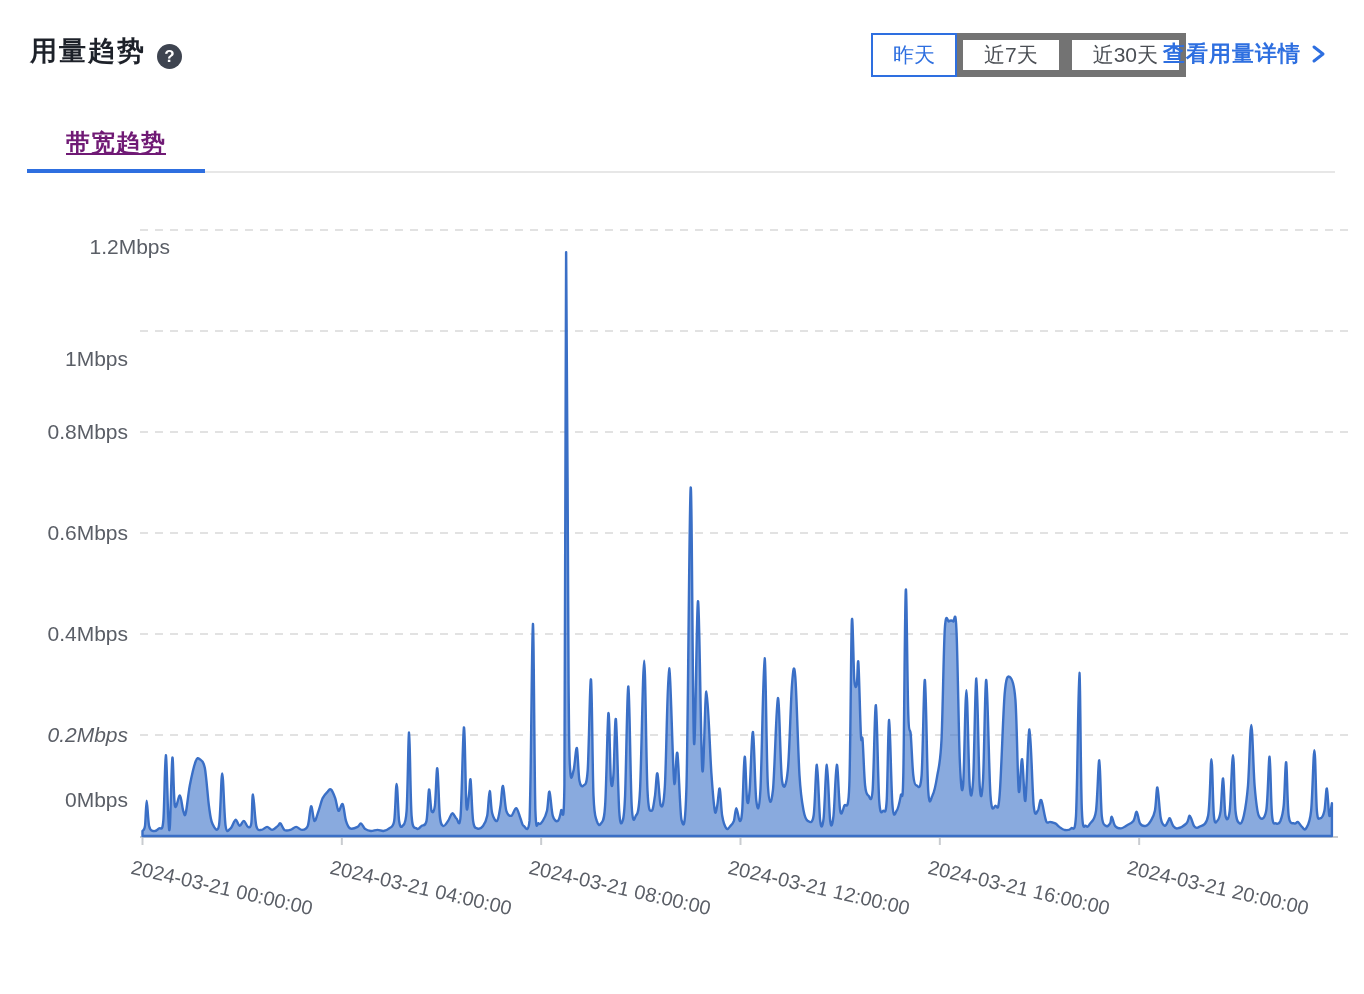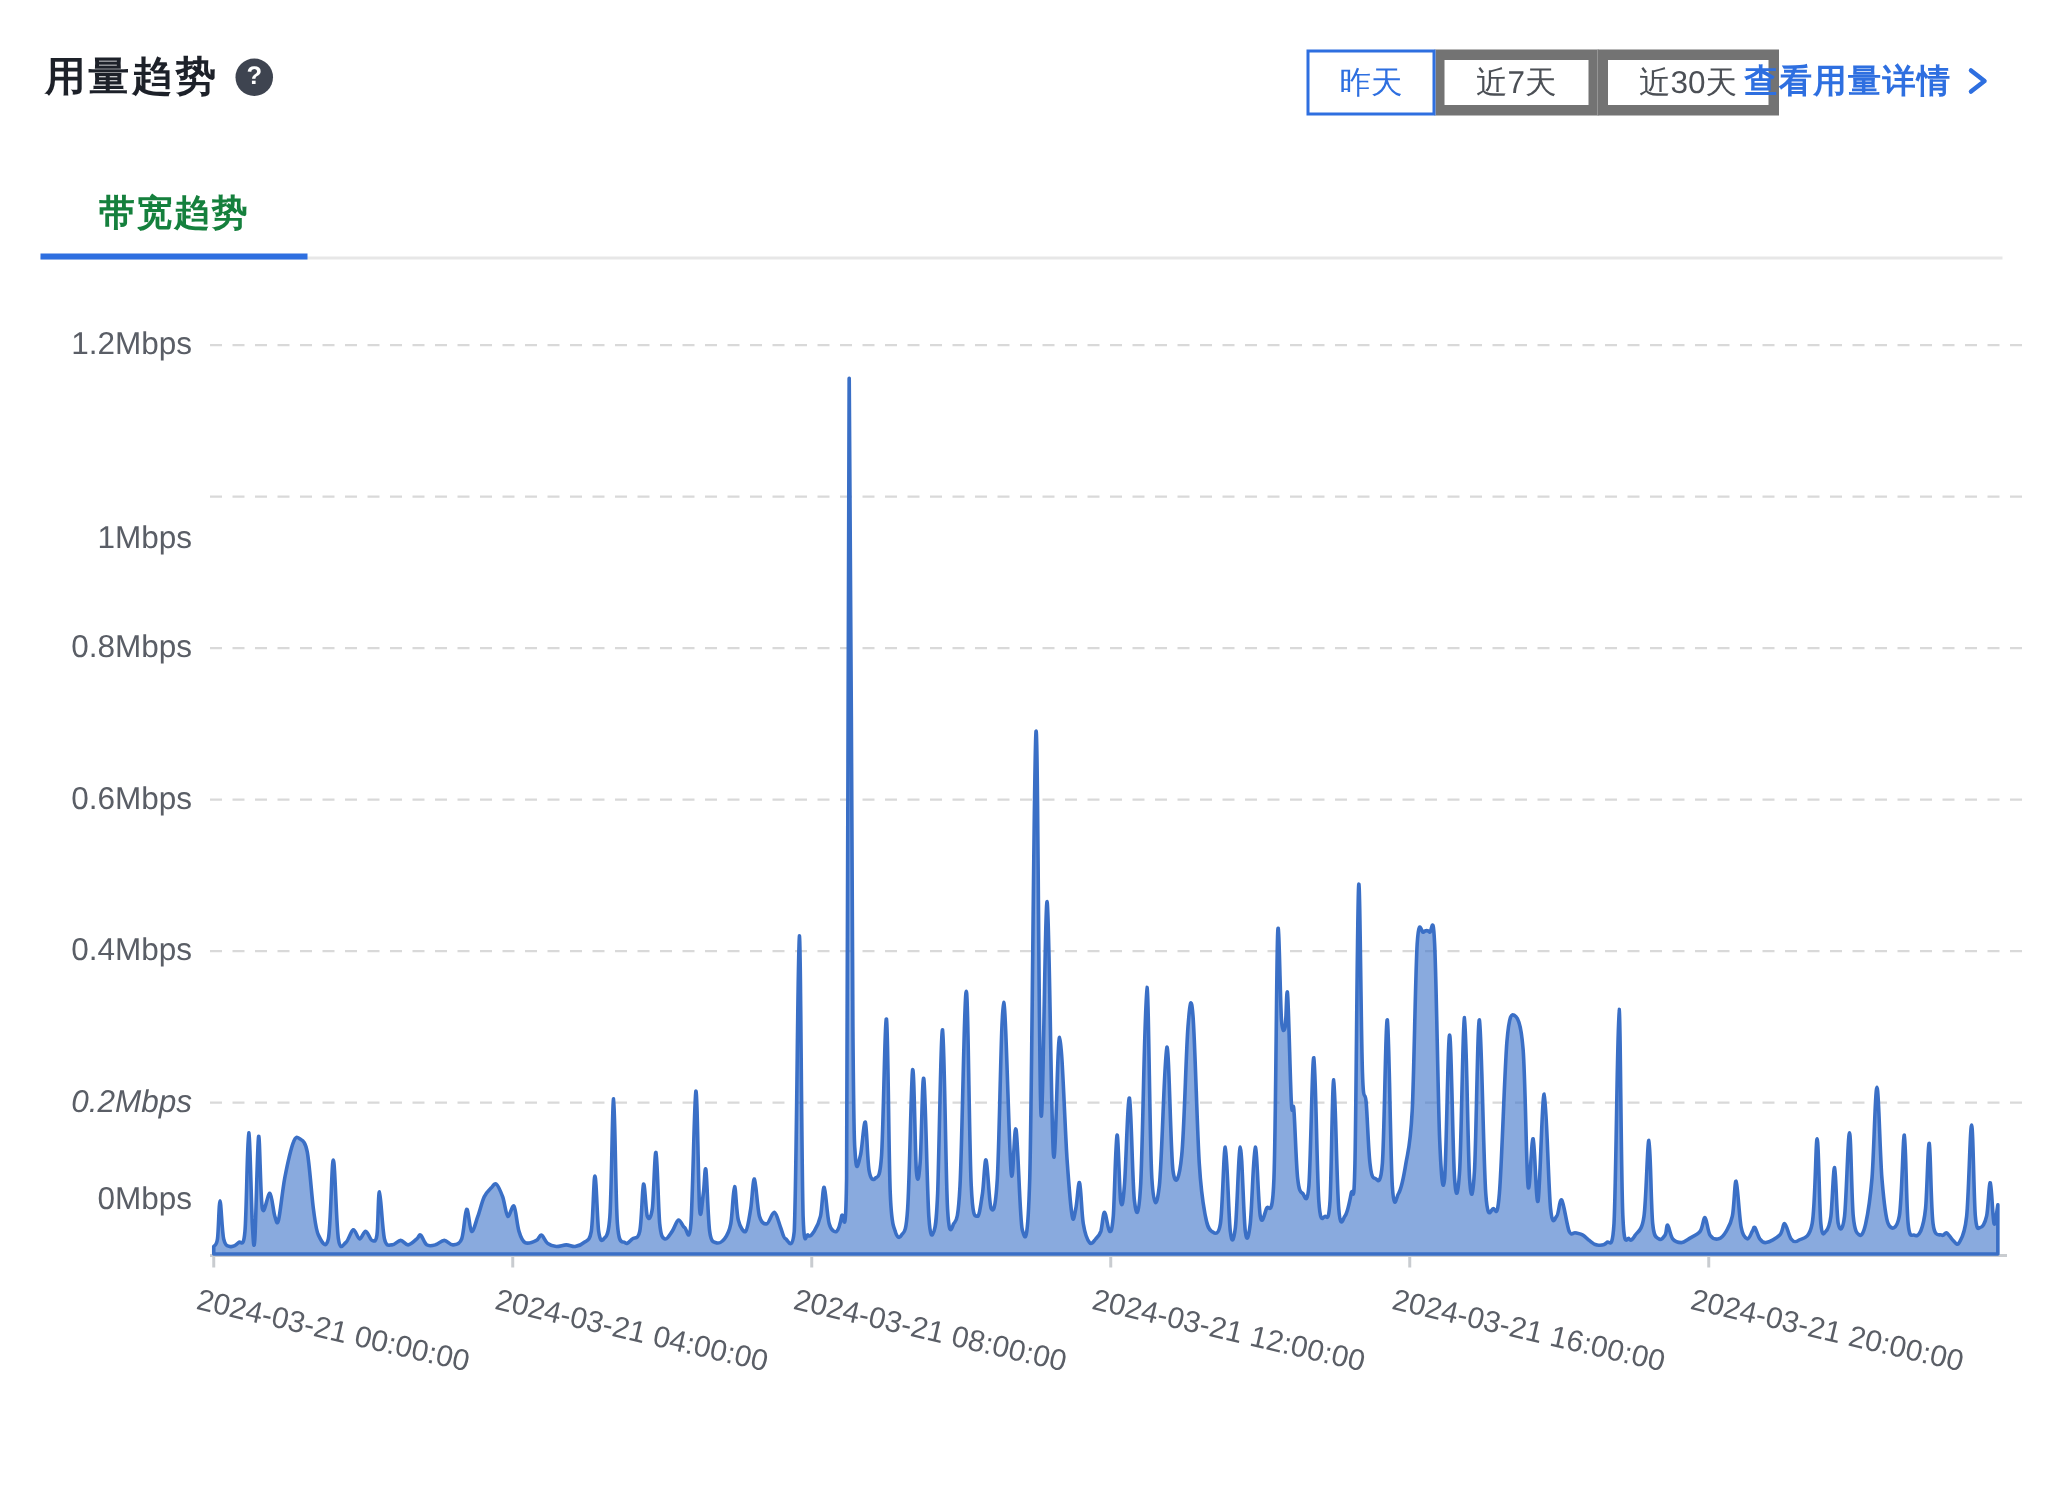--- a/index.html
+++ b/index.html
@@ -1,34 +1,34 @@
 <!DOCTYPE html>
 <html><head>
 <meta charset="utf-8">
 <style>
   html,body{margin:0;padding:0;background:#fff;}
   body{font-family:"Liberation Sans","DejaVu Sans",sans-serif;}
   .page{position:relative;width:1364px;height:994px;background:#fff;overflow:hidden;}
 
   
-  .page-title{position:absolute;left:30px;top:33px;font-size:27px;font-weight:700;color:#1d2129;letter-spacing:2px;display:flex;align-items:center;}
+  .page-title{position:absolute;left:30px;top:33px;font-size:27px;font-weight:700;color:#1d2129;letter-spacing:2px;display:flex;align-items:flex-end;}
   .help-icon{display:inline-flex;width:25px;height:25px;border-radius:50%;background:#3e4450;color:#fff;
              font-size:17px;font-weight:700;align-items:center;justify-content:center;margin-left:11px;letter-spacing:0;}
   .seg-group{position:absolute;left:872px;top:33px;display:flex;}
   .seg-btn{height:44px;padding:0 21px;background:#fff;border:7px solid #737373;font-size:21px;color:#4b4f55;
            display:flex;align-items:center;margin-left:-1px;cursor:pointer;box-sizing:border-box;white-space:nowrap;}
   .seg-btn.selected{border:2px solid #2e6fe0;color:#2e6fe0;z-index:2;padding:14px 20px;}
   .details-link{position:absolute;left:1163px;top:39px;display:flex;align-items:center;gap:7px;color:#2e6fe0;
                 font-size:22px;font-weight:700;cursor:pointer;letter-spacing:1px;}
 
   
   .tabs{position:absolute;left:27px;top:116px;width:1308px;height:55px;border-bottom:2px solid #e7e7e7;display:flex;}
   .tab{width:178px;text-align:center;font-size:24px;line-height:54px;color:#43474d;font-weight:500;cursor:pointer;
        position:relative;letter-spacing:1px;}
-  .tab.active{color:#15803d;font-weight:700;}
+  .tab.active{color:#701a75;font-weight:700;text-decoration:underline;}
   .tab.active .tab-bar{position:absolute;left:0;right:0;bottom:-2px;height:4px;background:#2e6fe0;}
 
   
   .y-label{position:absolute;left:0;width:128px;text-align:right;font-size:21px;color:#5a5e66;line-height:26px;}
   .x-label{position:absolute;font-size:20px;color:#5a5e66;white-space:nowrap;transform:rotate(13deg);transform-origin:0 0;}
   #chart-svg{position:absolute;left:0;top:0;}
 </style>
 </head>
 <body>
 
@@ -79,21 +79,21 @@
       </g>
     <path id="area-path" stroke-width="2.4" stroke-linejoin="round" stroke-linecap="round" d="M142.5,836 L142.5,831.0 C142.9,830.1 144.3,831.0 145.0,825.9 C145.7,820.8 146.0,800.6 146.7,800.6 C147.3,800.6 148.0,820.8 149.1,825.9 C150.3,831.0 151.6,830.5 153.3,831.0 C155.0,831.4 157.4,830.1 159.1,828.4 C160.8,826.7 162.2,833.1 163.3,820.9 C164.4,808.6 164.9,756.0 165.8,755.2 C166.6,754.4 167.6,804.0 168.2,815.8 C168.9,827.6 169.2,835.5 169.9,825.9 C170.6,816.2 171.6,761.1 172.4,757.7 C173.2,754.4 173.6,799.4 174.9,805.7 C176.1,812.0 178.5,794.8 179.9,795.6 C181.3,796.4 182.2,807.8 183.2,810.8 C184.2,813.7 184.6,817.5 185.7,813.3 C186.8,809.1 188.2,794.2 189.8,785.5 C191.5,776.8 194.0,765.6 195.7,761.3 C197.3,756.9 198.3,758.1 199.8,759.2 C201.3,760.3 203.3,760.1 204.8,767.8 C206.3,775.6 207.7,796.4 208.9,805.7 C210.2,815.0 210.6,820.0 212.3,823.4 C213.9,826.7 217.2,834.2 218.9,825.9 C220.6,817.6 221.1,773.4 222.2,773.4 C223.3,773.4 224.2,816.7 225.6,825.9 C226.9,835.1 228.9,829.4 230.5,828.4 C232.2,827.4 234.0,820.3 235.5,819.8 C237.0,819.4 238.3,825.7 239.7,825.9 C241.1,826.1 242.4,820.7 243.8,820.9 C245.2,821.0 246.7,826.5 248.0,826.9 C249.2,827.3 250.5,828.8 251.3,823.4 C252.1,818.0 252.1,794.2 253.0,794.6 C253.8,795.0 254.9,820.0 256.3,825.9 C257.7,831.8 259.5,829.8 261.3,829.9 C263.1,830.1 265.3,826.9 267.1,826.9 C268.9,826.9 270.3,830.1 272.1,829.9 C273.9,829.8 276.5,827.0 277.9,825.9 C279.3,824.8 279.3,822.7 280.4,823.4 C281.5,824.0 282.9,828.8 284.5,829.9 C286.2,831.0 288.4,830.4 290.3,829.9 C292.3,829.4 294.2,826.9 296.2,826.9 C298.1,826.9 300.0,830.1 302.0,829.9 C303.9,829.8 306.3,829.9 307.8,825.9 C309.3,821.9 310.0,807.0 311.1,806.2 C312.2,805.4 313.2,820.1 314.4,820.9 C315.7,821.6 317.2,814.5 318.6,810.8 C320.0,807.0 321.2,801.3 322.7,798.1 C324.3,794.9 326.3,793.0 327.7,791.6 C329.1,790.1 329.8,788.4 331.0,789.5 C332.3,790.6 333.9,794.6 335.2,798.1 C336.4,801.7 337.3,809.7 338.5,810.8 C339.8,811.8 341.4,802.5 342.7,804.2 C343.9,805.9 344.7,816.8 346.0,820.9 C347.2,824.9 348.2,827.4 350.1,828.4 C352.1,829.4 355.8,827.8 357.6,826.9 C359.4,826.1 359.7,823.0 360.9,823.4 C362.2,823.7 363.4,827.7 365.1,828.9 C366.7,830.2 368.8,830.8 370.9,831.0 C373.0,831.1 375.5,829.9 377.5,829.9 C379.6,829.9 381.4,831.2 383.4,831.0 C385.3,830.7 387.4,830.1 389.2,828.4 C391.0,826.7 392.9,828.3 394.2,820.9 C395.4,813.4 395.8,784.0 396.6,784.0 C397.5,784.0 398.2,813.9 399.1,820.9 C400.1,827.8 401.2,827.6 402.5,825.9 C403.7,824.2 405.5,826.3 406.6,810.8 C407.7,795.2 408.3,731.6 409.1,732.5 C409.9,733.3 410.4,799.8 411.6,815.8 C412.8,831.8 414.9,826.7 416.6,828.4 C418.2,830.1 419.9,827.2 421.6,825.9 C423.2,824.6 425.3,826.9 426.5,820.9 C427.8,814.8 428.2,791.2 429.0,789.5 C429.9,787.9 430.6,808.1 431.5,810.8 C432.5,813.4 433.9,812.8 434.9,805.7 C435.8,798.6 436.5,766.6 437.3,768.3 C438.2,770.0 438.9,806.2 439.8,815.8 C440.8,825.4 441.8,825.1 443.2,825.9 C444.5,826.7 446.6,823.0 448.1,820.9 C449.7,818.7 450.9,813.7 452.3,813.3 C453.7,812.9 455.1,817.9 456.4,818.3 C457.8,818.7 459.4,830.9 460.6,815.8 C461.8,800.6 463.0,729.1 463.9,727.4 C464.9,725.7 465.6,794.3 466.4,805.7 C467.2,817.1 468.2,799.9 468.9,795.6 C469.6,791.3 469.9,775.7 470.6,779.9 C471.3,784.2 472.0,812.8 473.1,820.9 C474.2,828.9 475.6,827.6 477.2,828.4 C478.9,829.3 481.4,828.0 483.0,825.9 C484.7,823.8 486.1,821.6 487.2,815.8 C488.3,810.0 488.8,791.5 489.7,791.1 C490.5,790.6 490.9,808.3 492.2,813.3 C493.4,818.2 495.8,822.1 497.1,820.9 C498.5,819.6 499.5,811.5 500.5,805.7 C501.4,799.9 502.0,785.2 503.0,786.0 C503.9,786.8 504.9,805.8 506.3,810.8 C507.7,815.7 509.6,816.2 511.3,815.8 C512.9,815.4 514.7,807.8 516.2,808.2 C517.8,808.6 519.2,815.4 520.4,818.3 C521.6,821.3 522.2,825.5 523.7,825.9 C525.2,826.3 528.0,835.5 529.5,820.9 C531.1,787.2 531.9,625.6 532.9,623.9 C533.8,622.2 534.4,777.5 535.4,810.8 C536.3,835.5 537.4,821.7 538.7,823.4 C539.9,825.1 541.4,823.0 542.8,820.9 C544.2,818.7 545.9,815.6 547.0,810.8 C548.1,805.9 548.5,790.7 549.5,791.6 C550.4,792.4 551.4,810.9 552.8,815.8 C554.2,820.7 556.4,821.7 557.8,820.9 C559.2,820.0 560.0,816.6 561.1,810.8 C562.2,804.9 563.6,835.5 564.4,785.5 C565.3,692.5 565.4,269.6 566.1,252.7 C566.8,235.9 567.9,598.2 568.6,684.5 C569.3,770.8 569.4,756.0 570.2,770.4 C571.1,784.7 572.5,774.1 573.6,770.4 C574.7,766.6 575.9,746.4 576.9,748.1 C577.8,749.8 578.3,774.2 579.4,780.5 C580.5,786.7 582.1,787.2 583.5,785.5 C584.9,783.8 586.4,788.0 587.7,770.4 C588.9,752.7 590.0,675.2 591.0,679.5 C592.0,683.7 592.5,772.0 593.5,795.6 C594.5,819.2 595.6,816.2 596.8,820.9 C598.1,825.5 599.6,825.9 601.0,823.4 C602.4,820.9 603.9,824.0 605.1,805.7 C606.4,787.4 607.5,717.5 608.4,713.3 C609.4,709.1 610.1,770.1 610.9,780.5 C611.8,790.8 612.6,785.6 613.4,775.4 C614.3,765.2 614.9,713.5 615.9,719.3 C616.9,725.2 618.1,793.8 619.2,810.8 C620.3,827.7 621.6,823.4 622.6,820.9 C623.5,818.3 624.1,818.0 625.1,795.6 C626.0,773.2 627.3,684.8 628.4,686.5 C629.5,688.2 630.5,784.2 631.7,805.7 C632.9,827.2 634.5,818.3 635.8,815.8 C637.2,813.3 638.6,816.4 640.0,790.5 C641.4,764.7 642.9,660.8 644.2,660.8 C645.4,660.8 646.2,765.6 647.5,790.5 C648.7,815.5 650.4,809.9 651.6,810.8 C652.9,811.6 654.0,801.8 655.0,795.6 C655.9,789.4 656.5,771.7 657.4,773.4 C658.4,775.1 659.5,803.7 660.8,805.7 C662.0,807.7 663.5,808.4 664.9,785.5 C666.3,762.6 667.5,669.0 669.1,668.3 C670.6,667.7 672.7,767.3 674.1,781.5 C675.4,795.6 676.1,746.8 677.4,753.2 C678.6,759.6 680.0,814.5 681.5,819.8 C683.1,825.2 685.0,835.5 686.5,785.5 C688.0,730.1 689.4,494.7 690.7,487.6 C691.9,480.4 692.7,723.6 694.0,742.6 C695.2,761.5 696.8,596.6 698.1,601.2 C699.5,605.7 700.9,754.8 702.3,769.8 C703.7,784.9 704.9,691.0 706.4,691.6 C708.0,692.2 710.0,753.5 711.4,773.4 C712.8,793.2 713.8,805.4 714.8,810.8 C715.7,816.1 716.4,809.4 717.2,805.7 C718.1,802.0 718.9,786.8 719.7,788.5 C720.6,790.2 721.1,809.2 722.2,815.8 C723.3,822.4 725.0,826.7 726.4,828.4 C727.8,830.1 729.3,827.2 730.5,825.9 C731.8,824.6 732.9,823.8 733.9,820.9 C734.8,817.9 735.4,808.2 736.3,808.2 C737.3,808.2 738.7,820.4 739.7,820.9 C740.6,821.3 741.3,821.4 742.2,810.8 C743.0,800.1 743.8,758.4 744.7,756.7 C745.5,755.0 746.3,795.0 747.1,800.6 C748.0,806.3 748.7,802.0 749.6,790.5 C750.6,779.1 751.8,730.3 753.0,732.0 C754.1,733.7 755.0,790.9 756.3,800.6 C757.5,810.4 759.0,814.3 760.4,790.5 C761.8,766.8 763.3,659.1 764.6,658.2 C765.8,657.4 766.5,763.4 767.9,785.5 C769.3,807.6 771.2,805.1 772.9,790.5 C774.6,776.0 776.4,699.8 777.9,698.1 C779.4,696.5 780.4,768.4 782.0,780.5 C783.7,792.5 786.2,786.3 787.8,770.4 C789.5,754.4 790.7,700.1 792.0,684.5 C793.2,668.9 794.1,661.8 795.3,676.9 C796.6,692.1 798.1,753.1 799.5,775.4 C800.9,797.7 802.2,803.2 803.6,810.8 C805.0,818.3 806.1,820.0 807.8,820.9 C809.4,821.7 812.1,825.1 813.6,815.8 C815.1,806.5 815.8,764.0 816.9,764.8 C818.0,765.6 819.1,811.9 820.2,820.9 C821.3,829.8 822.4,827.7 823.6,818.3 C824.7,809.0 825.8,764.4 826.9,764.8 C828.0,765.2 829.1,812.3 830.2,820.9 C831.3,829.4 832.4,825.1 833.5,815.8 C834.6,806.5 835.7,765.6 836.8,764.8 C838.0,764.0 838.9,803.9 840.2,810.8 C841.4,817.6 842.8,809.9 844.3,805.7 C845.8,801.5 848.1,816.1 849.3,785.5 C850.5,754.9 851.0,639.6 851.8,621.9 C852.6,604.2 853.5,669.0 854.3,679.5 C855.1,689.9 856.1,687.3 856.8,684.5 C857.5,681.7 857.7,654.4 858.4,662.8 C859.1,671.2 860.2,722.1 860.9,735.0 C861.6,747.9 861.9,731.6 862.6,740.0 C863.3,748.5 864.1,776.2 865.1,785.5 C866.1,794.8 867.2,794.8 868.4,795.6 C869.7,796.4 871.3,805.6 872.6,790.5 C873.8,775.5 874.8,703.5 875.9,705.2 C877.0,706.9 878.0,783.1 879.2,800.6 C880.4,818.2 882.1,810.8 883.4,810.8 C884.6,810.8 885.7,815.8 886.7,800.6 C887.6,785.5 888.2,719.0 889.2,719.9 C890.1,720.7 891.2,790.6 892.5,805.7 C893.7,820.9 895.3,812.4 896.6,810.8 C898.0,809.1 899.7,801.5 900.8,795.6 C901.9,789.7 902.5,809.7 903.3,775.4 C904.1,741.1 904.9,600.2 905.8,590.1 C906.6,580.0 907.4,690.6 908.3,714.8 C909.1,739.0 909.9,724.9 910.8,735.0 C911.6,745.1 912.3,767.0 913.3,775.4 C914.2,783.8 915.2,785.5 916.6,785.5 C918.0,785.5 920.2,793.0 921.6,775.4 C922.9,757.8 923.8,677.4 924.9,680.0 C926.0,682.5 927.0,771.3 928.2,790.5 C929.5,809.8 930.8,798.1 932.4,795.6 C933.9,793.1 935.8,784.7 937.3,775.4 C938.9,766.1 940.2,764.5 941.5,740.0 C942.7,715.6 943.6,648.7 944.8,629.0 C946.1,609.2 947.6,622.6 949.0,621.4 C950.4,620.1 951.9,620.1 953.1,621.4 C954.4,622.6 955.3,605.8 956.4,629.0 C957.6,652.1 958.7,734.2 959.8,760.3 C960.9,786.3 962.0,797.2 963.1,785.5 C964.2,773.8 965.3,690.1 966.4,690.1 C967.5,690.1 968.6,770.4 969.7,785.5 C970.8,800.6 971.9,798.3 973.1,780.5 C974.2,762.6 975.3,677.6 976.4,678.4 C977.5,679.3 978.6,768.5 979.7,785.5 C980.8,802.5 981.9,798.0 983.0,780.5 C984.1,762.9 985.1,677.4 986.3,680.0 C987.6,682.5 989.0,774.6 990.5,795.6 C992.0,816.6 994.0,805.7 995.5,805.7 C997.0,805.7 998.1,814.1 999.6,795.6 C1001.2,777.1 1003.0,714.4 1004.6,694.6 C1006.3,674.8 1007.8,676.1 1009.6,676.9 C1011.4,677.8 1013.9,680.7 1015.4,699.6 C1016.9,718.6 1017.6,780.6 1018.7,790.5 C1019.8,800.5 1020.9,757.6 1022.1,759.2 C1023.2,760.9 1024.1,805.6 1025.4,800.6 C1026.6,795.7 1028.1,728.6 1029.5,729.4 C1030.9,730.3 1032.3,792.1 1033.7,805.7 C1035.1,819.3 1036.6,811.7 1037.8,810.8 C1039.1,809.8 1039.8,798.5 1041.2,800.1 C1042.5,801.8 1044.6,817.2 1046.1,820.9 C1047.7,824.5 1048.8,821.4 1050.3,821.9 C1051.8,822.3 1053.8,822.5 1055.3,823.4 C1056.8,824.2 1057.9,825.8 1059.4,826.9 C1061.0,828.0 1062.5,829.7 1064.4,829.9 C1066.4,830.2 1069.1,830.8 1071.1,828.4 C1073.0,826.1 1074.7,835.5 1076.0,815.8 C1077.4,789.9 1078.4,673.7 1079.4,672.9 C1080.3,672.0 1080.7,785.2 1081.9,810.8 C1083.0,835.5 1084.6,823.8 1086.0,825.9 C1087.4,828.0 1088.5,825.9 1090.2,823.4 C1091.8,820.9 1094.5,821.3 1096.0,810.8 C1097.5,800.2 1098.3,759.4 1099.3,760.3 C1100.3,761.1 1100.7,804.9 1101.8,815.8 C1102.9,826.7 1104.6,824.6 1105.9,825.9 C1107.3,827.2 1109.1,824.9 1110.1,823.4 C1111.1,821.9 1110.9,816.4 1111.8,816.8 C1112.6,817.2 1113.6,824.0 1115.1,825.9 C1116.6,827.8 1119.1,828.4 1120.9,828.4 C1122.7,828.4 1123.8,827.2 1125.9,825.9 C1128.0,824.6 1131.6,823.2 1133.4,820.9 C1135.2,818.5 1135.6,811.3 1136.7,811.8 C1137.8,812.2 1138.5,821.0 1140.0,823.4 C1141.5,825.7 1144.0,826.3 1145.8,825.9 C1147.6,825.5 1149.3,823.4 1150.8,820.9 C1152.3,818.3 1153.8,816.3 1154.9,810.8 C1156.1,805.2 1156.5,786.3 1157.4,787.5 C1158.4,788.8 1159.5,811.9 1160.8,818.3 C1162.0,824.7 1163.7,825.5 1164.9,825.9 C1166.2,826.3 1167.4,822.1 1168.2,820.9 C1169.1,819.6 1169.1,817.5 1169.9,818.3 C1170.7,819.2 1172.0,824.2 1173.2,825.9 C1174.5,827.6 1175.2,828.8 1177.4,828.4 C1179.6,828.0 1184.4,825.5 1186.5,823.4 C1188.6,821.3 1188.6,815.4 1189.8,815.8 C1191.1,816.2 1192.5,824.0 1194.0,825.9 C1195.5,827.8 1196.6,828.6 1199.0,826.9 C1201.3,825.2 1206.0,827.1 1208.1,815.8 C1210.2,804.5 1210.5,759.2 1211.4,759.2 C1212.4,759.2 1212.9,805.5 1213.9,815.8 C1214.9,826.1 1216.1,821.7 1217.2,820.9 C1218.3,820.0 1219.6,817.8 1220.6,810.8 C1221.5,803.7 1222.2,777.6 1223.1,778.4 C1223.9,779.3 1224.4,810.4 1225.5,815.8 C1226.7,821.2 1228.4,820.9 1229.7,810.8 C1230.9,800.6 1232.0,755.2 1233.0,755.2 C1234.0,755.2 1234.4,799.4 1235.5,810.8 C1236.6,822.1 1238.3,822.5 1239.7,823.4 C1241.0,824.2 1242.4,822.1 1243.8,815.8 C1245.2,809.5 1246.7,800.6 1248.0,785.5 C1249.2,770.4 1250.2,724.9 1251.3,724.9 C1252.4,724.9 1253.4,770.4 1254.6,785.5 C1255.9,800.6 1256.8,811.6 1258.8,815.8 C1260.7,820.0 1264.4,820.6 1266.2,810.8 C1268.0,800.9 1268.6,755.9 1269.6,756.7 C1270.5,757.6 1270.9,804.7 1272.1,815.8 C1273.2,826.9 1274.8,822.5 1276.2,823.4 C1277.6,824.2 1279.1,823.8 1280.4,820.9 C1281.6,817.9 1282.7,815.5 1283.7,805.7 C1284.7,795.9 1285.3,760.6 1286.2,762.3 C1287.0,764.0 1287.3,805.6 1288.7,815.8 C1290.0,826.0 1293.0,822.4 1294.5,823.4 C1296.0,824.4 1296.6,821.3 1297.8,821.9 C1299.0,822.4 1300.6,825.8 1302.0,826.9 C1303.3,828.0 1304.6,831.1 1306.1,828.4 C1307.6,825.7 1309.7,823.8 1311.1,810.8 C1312.5,797.7 1313.4,750.1 1314.4,750.1 C1315.4,750.1 1315.9,799.4 1316.9,810.8 C1317.9,822.1 1319.0,818.3 1320.2,818.3 C1321.5,818.3 1323.3,815.7 1324.4,810.8 C1325.5,805.8 1326.0,787.7 1326.9,788.5 C1327.7,789.4 1328.5,813.4 1329.4,815.8 C1330.2,818.2 1331.4,805.3 1331.9,803.2 L1331.9,836 Z" stroke="#3a6fc6" fill="rgba(58,114,200,0.6)"></path>
   </svg>
   <div id="y-labels">
       <div class="y-label" style="top: 787px;">0Mbps</div>
       <div class="y-label" style="top: 722px; font-style: italic;">0.2Mbps</div>
       <div class="y-label" style="top: 621px;">0.4Mbps</div>
       <div class="y-label" style="top: 520px;">0.6Mbps</div>
       <div class="y-label" style="top: 419px;">0.8Mbps</div>
       <div class="y-label" style="top: 318px; margin-top: 28px;">1Mbps</div>
-      <div class="y-label" style="top: 217px;">1.2Mbps</div>
+      <div class="y-label" style="top: 234px; padding-left: 42px;">1.2Mbps</div>
     </div>
   <div id="x-labels">
       <div class="x-label" style="left: 133.5px; top: 856px;">2024-03-21 00:00:00</div>
       <div class="x-label" style="left: 332.833px; top: 856px;">2024-03-21 04:00:00</div>
       <div class="x-label" style="left: 532.166px; top: 856px;">2024-03-21 08:00:00</div>
       <div class="x-label" style="left: 731.499px; top: 856px;">2024-03-21 12:00:00</div>
       <div class="x-label" style="left: 930.832px; top: 856px;">2024-03-21 16:00:00</div>
       <div class="x-label" style="left: 1130.16px; top: 856px;">2024-03-21 20:00:00</div>
     </div>
 

